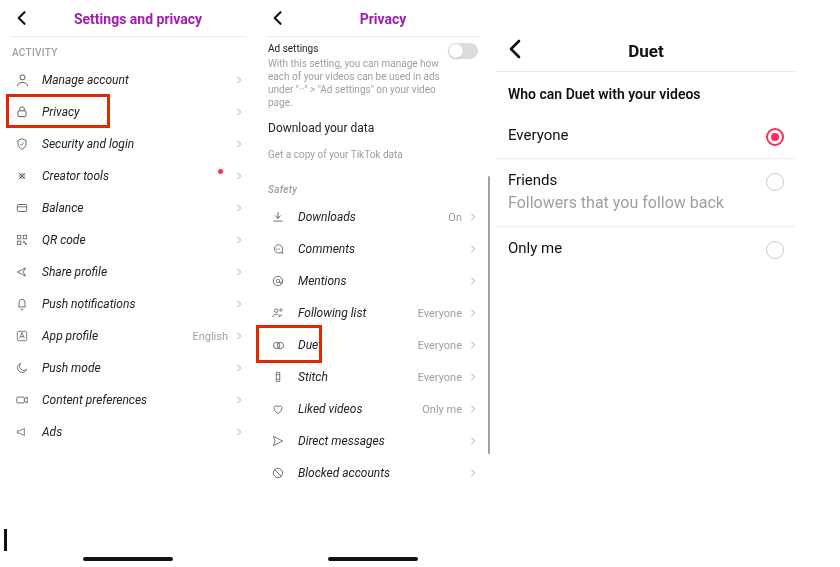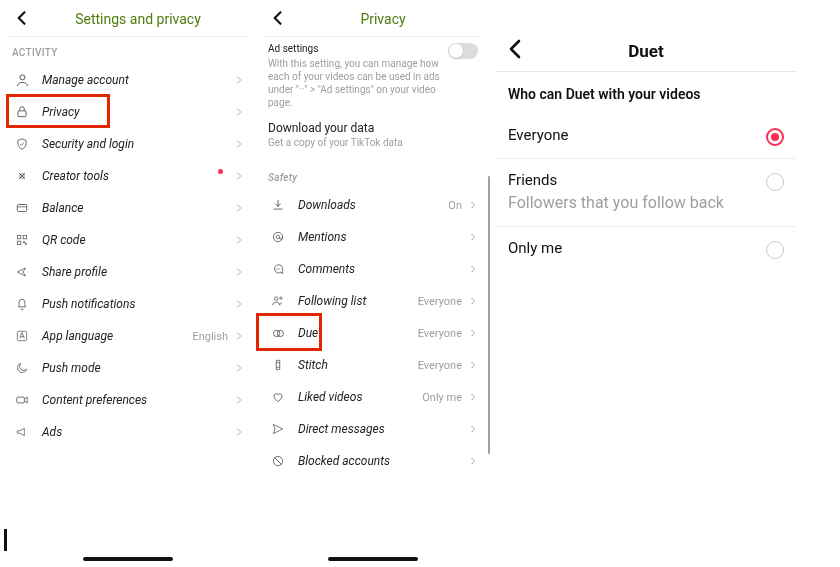--- a/index.html
+++ b/index.html
@@ -39,22 +39,22 @@
     top: 2px;
     width: 24px;
     height: 24px;
     display: flex;
     align-items: center;
     justify-content: center;
     cursor: pointer;
   }
   .title {
     font-size: 14px;
-    font-weight: 400;
-    color: #4d7c0f;
+    font-weight: 700;
+    color: #a21caf;
     margin-left: 20px;
   }
 
   .divider-thin {
     border: 0;
     border-top: 1px solid #eee;
     margin: 0 10px;
   }
 
   .section-label {
@@ -139,21 +139,21 @@
     width: 14px;
     height: 14px;
     background: #fff;
     border-radius: 50%;
     top: 1px;
     left: 1px;
     box-shadow: 0 1px 2px rgba(0,0,0,.15);
   }
 
   .dl-block { padding: 10px 12px 6px; }
-  .dl-title { font-size: 12px; color: #222; margin-bottom: 2px; }
+  .dl-title { font-size: 12px; color: #222; margin-bottom: 14px; }
   .dl-desc  { font-size: 10px; color: #9e9e9e; }
 
   .home-ind {
     width: 90px;
     height: 4px;
     background: #111;
     border-radius: 3px;
     position: absolute;
     bottom: 6px;
     left: 50%;
@@ -380,21 +380,21 @@
       </span>
   </div>
 
   <div class="row">
     <span class="icon">
         <svg width="14" height="14" viewBox="0 0 24 24">
           <rect x="4" y="4" width="16" height="16" rx="2" stroke="#555" stroke-width="1.3" fill="none"></rect>
           <path d="M8 16l4-10 4 10M9.5 13h5" stroke="#555" stroke-width="1.3" fill="none"></path>
         </svg>
       </span>
-    <span class="label">App language</span>
+    <span class="label">App profile</span>
     <span class="value">English</span>
     <span class="chev">
         <svg width="10" height="10" viewBox="0 0 24 24">
           <path d="M9 5l7 7-7 7" stroke="#bfbfbf" stroke-width="2.5" fill="none" stroke-linecap="round"></path>
         </svg>
       </span>
   </div>
 
   <div class="row">
     <span class="icon">
@@ -479,53 +479,53 @@
     <span class="chev">
         <svg width="10" height="10" viewBox="0 0 24 24">
           <path d="M9 5l7 7-7 7" stroke="#bfbfbf" stroke-width="2.5" fill="none" stroke-linecap="round"></path>
         </svg>
       </span>
   </div>
 
   <div class="row">
     <span class="icon">
         <svg width="14" height="14" viewBox="0 0 24 24">
-          <circle cx="12" cy="12" r="8" stroke="#555" stroke-width="1.4" fill="none"></circle>
-          <circle cx="12" cy="12" r="3" stroke="#555" stroke-width="1.3" fill="none"></circle>
-          <path d="M15 12v2a2 2 0 004 0v-2" stroke="#555" stroke-width="1.3" fill="none"></path>
-        </svg>
-      </span>
-    <span class="label">Mentions</span>
-    <span class="chev">
-        <svg width="10" height="10" viewBox="0 0 24 24">
-          <path d="M9 5l7 7-7 7" stroke="#bfbfbf" stroke-width="2.5" fill="none" stroke-linecap="round"></path>
-        </svg>
-      </span>
-  </div>
-
-  <div class="row">
-    <span class="icon">
-        <svg width="14" height="14" viewBox="0 0 24 24">
           <path d="M20 12a7 7 0 10-3 5.5L20 20l-1-4a7 7 0 001-4z" stroke="#555" stroke-width="1.4" fill="none"></path>
           <circle cx="9" cy="12" r="1" fill="#555"></circle>
           <circle cx="12" cy="12" r="1" fill="#555"></circle>
           <circle cx="15" cy="12" r="1" fill="#555"></circle>
         </svg>
       </span>
     <span class="label">Comments</span>
     <span class="chev">
         <svg width="10" height="10" viewBox="0 0 24 24">
           <path d="M9 5l7 7-7 7" stroke="#bfbfbf" stroke-width="2.5" fill="none" stroke-linecap="round"></path>
         </svg>
       </span>
   </div>
 
   <div class="row">
     <span class="icon">
         <svg width="14" height="14" viewBox="0 0 24 24">
+          <circle cx="12" cy="12" r="8" stroke="#555" stroke-width="1.4" fill="none"></circle>
+          <circle cx="12" cy="12" r="3" stroke="#555" stroke-width="1.3" fill="none"></circle>
+          <path d="M15 12v2a2 2 0 004 0v-2" stroke="#555" stroke-width="1.3" fill="none"></path>
+        </svg>
+      </span>
+    <span class="label">Mentions</span>
+    <span class="chev">
+        <svg width="10" height="10" viewBox="0 0 24 24">
+          <path d="M9 5l7 7-7 7" stroke="#bfbfbf" stroke-width="2.5" fill="none" stroke-linecap="round"></path>
+        </svg>
+      </span>
+  </div>
+
+  <div class="row">
+    <span class="icon">
+        <svg width="14" height="14" viewBox="0 0 24 24">
           <circle cx="9" cy="8" r="3" stroke="#555" stroke-width="1.4" fill="none"></circle>
           <path d="M3 19c0-3 3-5 6-5s6 2 6 5" stroke="#555" stroke-width="1.4" fill="none"></path>
           <circle cx="17" cy="7" r="2" stroke="#555" stroke-width="1.3" fill="none"></circle>
           <path d="M15 19c0-3 2-4 4-4" stroke="#555" stroke-width="1.3" fill="none"></path>
         </svg>
       </span>
     <span class="label">Following list</span>
     <span class="value">Everyone</span>
     <span class="chev">
         <svg width="10" height="10" viewBox="0 0 24 24">

